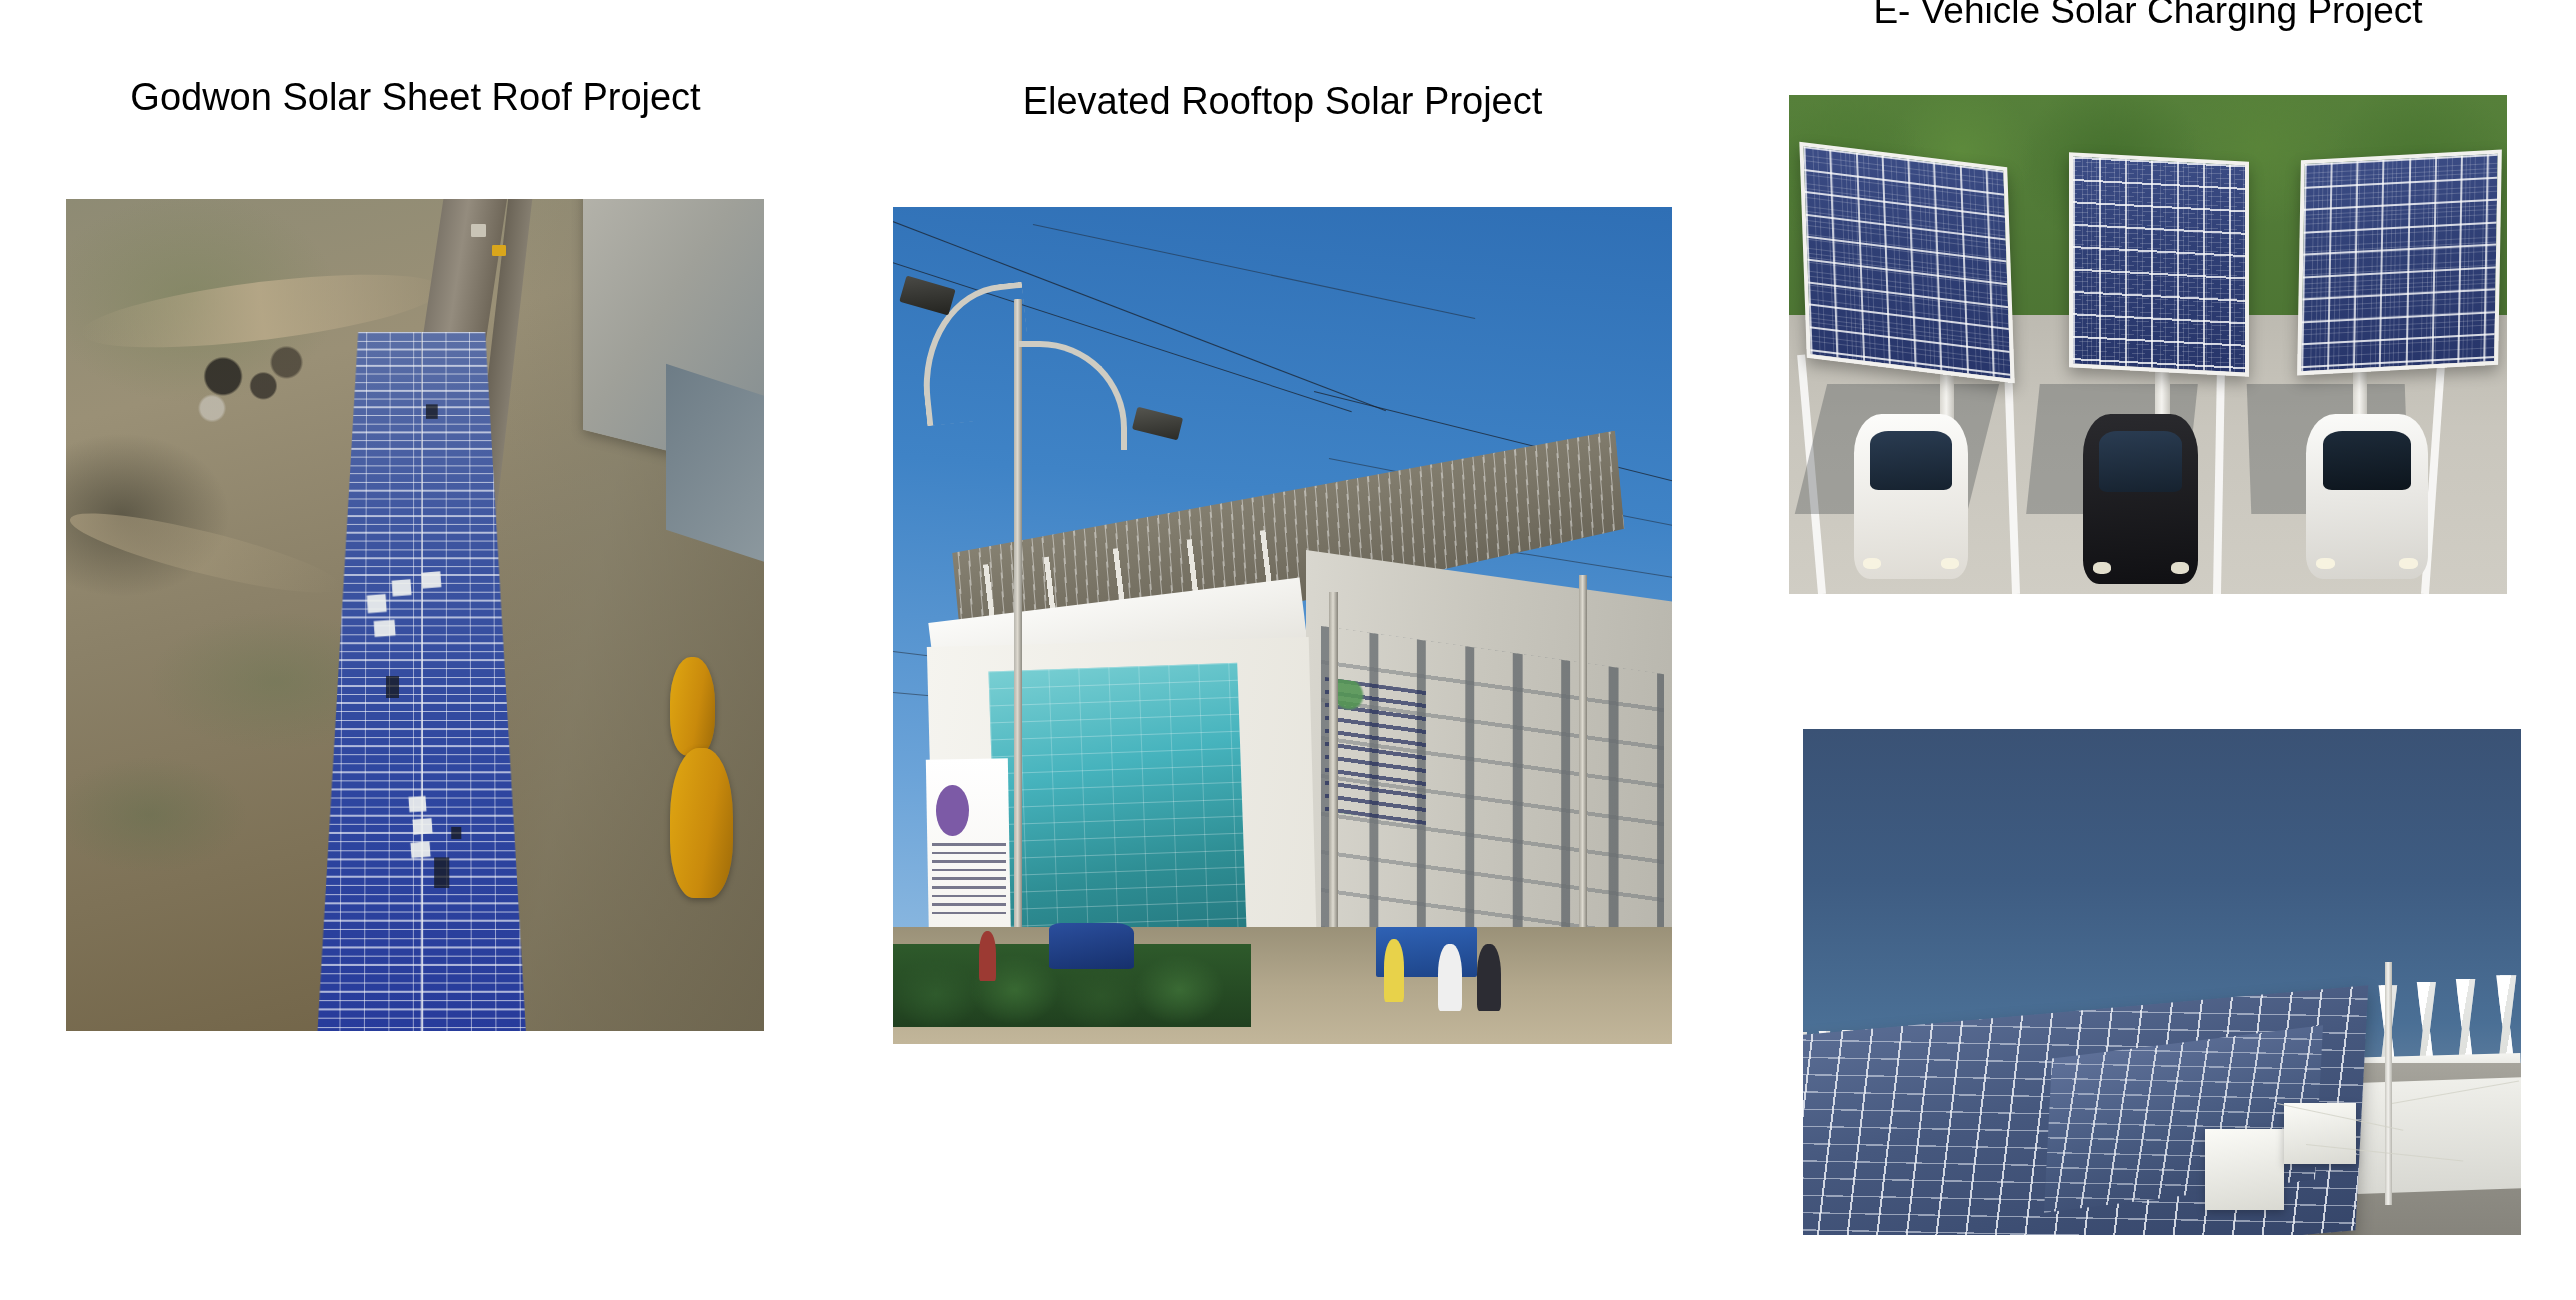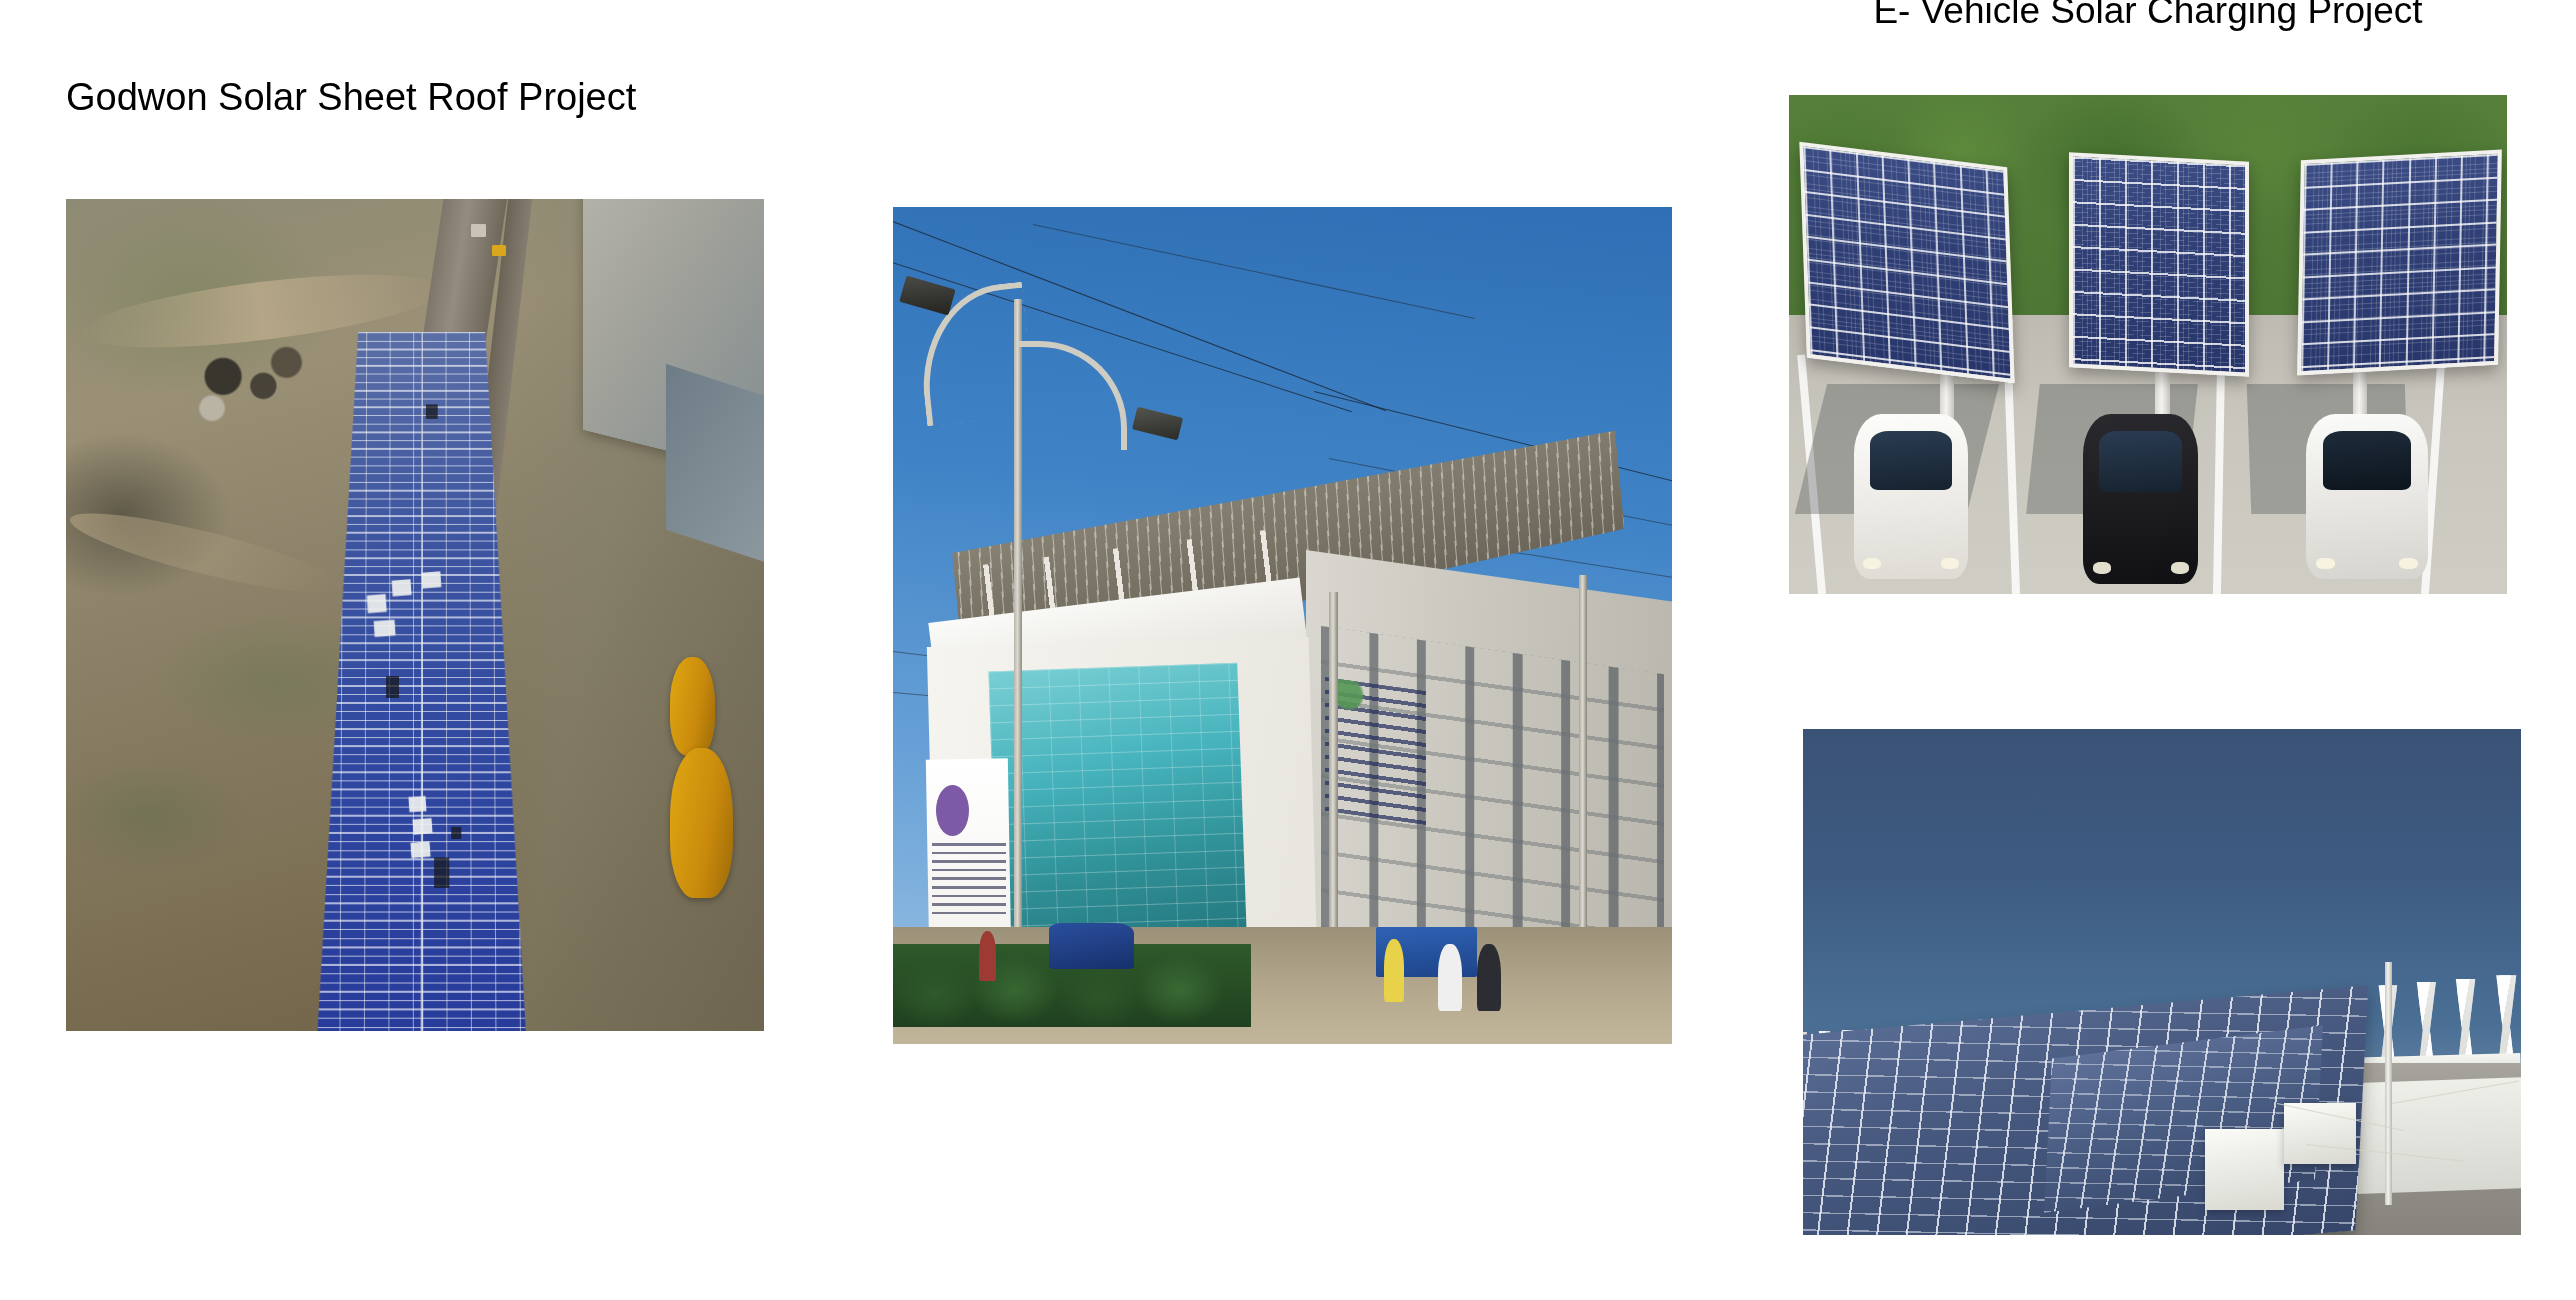--- a/index.html
+++ b/index.html
@@ -353,21 +353,21 @@
   .hy-guy {
     position:absolute; height:1.3px; background:rgba(210,210,200,.85); transform-origin:left center;
   }
 </style>
 </head>
 <body>
 
 <div class="slide">
 
   <div class="panel" style="left:66px; top:66px; width:699px; height:970px;">
-    <div class="panel-title" style="position:absolute; left:0; top:12px; width:699px; font-size:38px;">Godwon Solar Sheet Roof Project</div>
+    <div class="panel-title" style="position:absolute; left:0; top:12px; width:699px; text-align:center; font-size:38px;">Godwon Solar Sheet Roof Project</div>
 
     <div class="photo" style="left:0; top:133px; width:698px; height:832px;">
       <div class="scene">
         <div class="aerial-ground"></div>
         <div class="aerial-path"></div>
         <div class="aerial-path2"></div>
         <div class="aerial-debris"></div>
         <div class="aerial-right-strip"></div>
         <div class="aerial-bldg"></div>
         <div class="aerial-bldg2"></div>
@@ -393,20 +393,21 @@
 
         <div class="aerial-silo" style="right:7%; top:55%; width:6.5%; height:12%;"></div>
         <div class="aerial-silo" style="right:4.5%; top:66%; width:9%; height:18%;"></div>
         <div class="aerial-veh" style="left:58%; top:3%; width:2.2%; height:1.6%;"></div>
         <div class="aerial-veh" style="left:61%; top:5.5%; width:2%; height:1.4%; background:#d9a61c;"></div>
       </div>
     </div>
   </div>
 
   <div class="panel" style="left:893px; top:69px; width:779px; height:977px;">
+    <div class="panel-title" style="position:absolute; left:0; top:13px; width:779px; text-align:center; font-size:38px;">Elevated Rooftop Solar Project</div>
 
     <div class="photo" style="left:0; top:138px; width:779px; height:837px;">
       <div class="scene">
         <div class="sky2"></div>
 
         <div class="wire" style="left:-2%; top:6%; width:64%; transform:rotate(18deg);"></div>
         <div class="wire" style="left:-2%; top:1%; width:70%; transform:rotate(21deg);"></div>
         <div class="wire thin" style="left:18%; top:2%; width:58%; transform:rotate(12deg);"></div>
         <div class="wire" style="left:54%; top:22%; width:52%; transform:rotate(14deg);"></div>
         <div class="wire thin" style="left:56%; top:30%; width:48%; transform:rotate(11deg);"></div>

